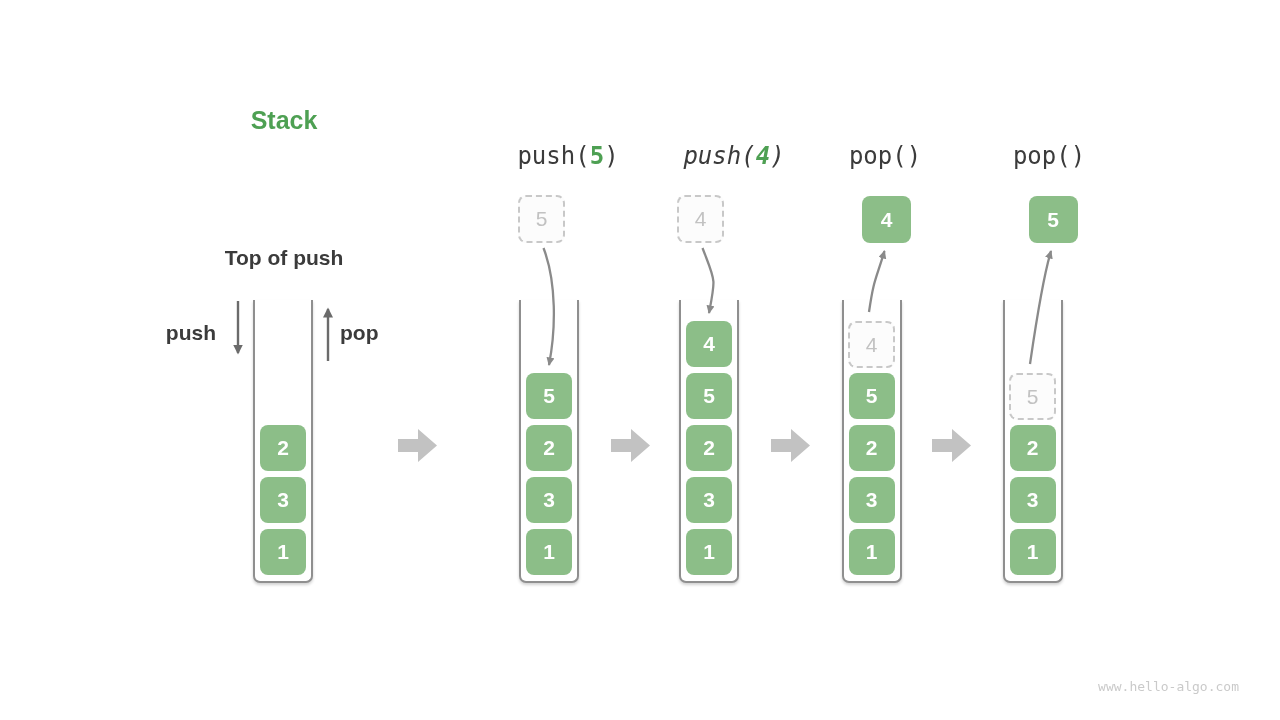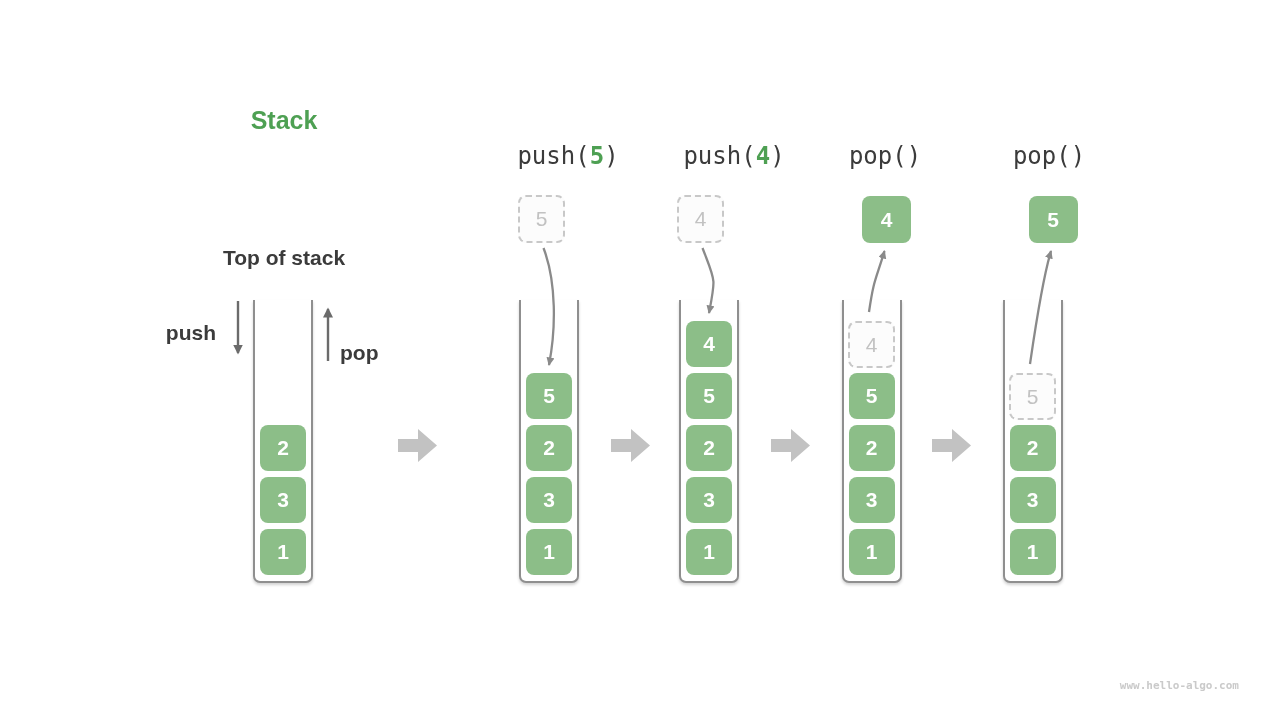--- a/index.html
+++ b/index.html
@@ -22,21 +22,21 @@
   .diagram-title{
     position:absolute;top:106px;left:284px;transform:translateX(-50%);
     font-size:25px;font-weight:bold;color:var(--accent-green);white-space:nowrap;
   }
   .side-label{
     position:absolute;font-size:21px;font-weight:bold;color:var(--text-dark);white-space:nowrap;
   }
   .top-label{top:246px;left:284px;transform:translateX(-50%);}
   .bottom-label{top:615px;left:284px;transform:translateX(-50%);}
   .push-label{top:321px;left:216px;transform:translateX(-100%);}
-  .pop-label{top:321px;left:340px;margin-top:20px;}
+  .pop-label{top:321px;left:340px;}
   .op-label{
     position:absolute;top:142px;transform:translateX(-50%);
     font-family:"DejaVu Sans Mono","Liberation Mono",monospace;
     font-size:24px;color:var(--text-dark);white-space:nowrap;
   }
   .op-label .op-arg{color:var(--accent-green);font-weight:bold;}
   .stack-container{
     position:absolute;width:60px;height:283px;background:#ffffff;
     border:2px solid var(--container-border);border-top:none;
     border-radius:0 0 7px 7px;
@@ -57,45 +57,45 @@
   .float-solid{
     position:absolute;top:196px;width:49px;height:47px;border-radius:8px;
     background:var(--item-green);color:#ffffff;font-size:21px;font-weight:bold;
     display:flex;align-items:center;justify-content:center;
   }
   .float-ghost{position:absolute;top:195px;width:47px;height:48px;}
   .overlay{position:absolute;top:0;left:0;pointer-events:none;}
   .watermark{
     position:absolute;top:679px;right:41px;
     font-family:"DejaVu Sans Mono","Liberation Mono",monospace;
-    font-size:11px;color:var(--watermark-gray);white-space:nowrap;font-weight:bold;
+    font-size:13px;color:var(--watermark-gray);white-space:nowrap;
   }
 </style>
 </head>
 <body>
 
 <div class="canvas">
   <div class="diagram-title">Stack</div>
-  <div class="side-label top-label">Top of stack</div>
+  <div class="side-label top-label">Top of push</div>
   <div class="side-label push-label">push</div>
   <div class="side-label pop-label">pop</div>
 
   <div id="stage">
       <div class="stack-container" style="left: 253px; top: 300px;"></div>
       <div class="stack-item" style="left: 260px; top: 425px;">2</div>
       <div class="stack-item" style="left: 260px; top: 477px;">3</div>
       <div class="stack-item" style="left: 260px; top: 529px;">1</div>
       <div class="op-label" style="left: 568px;"><span>push(</span><span class="op-arg">5</span><span>)</span></div>
       <div class="ghost-box float-ghost" style="left: 518px;">5</div>
       <div class="stack-container" style="left: 519px; top: 300px;"></div>
       <div class="stack-item" style="left: 526px; top: 373px;">5</div>
       <div class="stack-item" style="left: 526px; top: 425px;">2</div>
       <div class="stack-item" style="left: 526px; top: 477px;">3</div>
       <div class="stack-item" style="left: 526px; top: 529px;">1</div>
-      <div class="op-label" style="left: 734px;"><span>push(</span><span class="op-arg">4</span><span>)</span></div>
+      <div class="op-label" style="left: 734px; font-style: italic;"><span>push(</span><span class="op-arg">4</span><span>)</span></div>
       <div class="ghost-box float-ghost" style="left: 677px;">4</div>
       <div class="stack-container" style="left: 679px; top: 300px;"></div>
       <div class="stack-item" style="left: 686px; top: 321px;">4</div>
       <div class="stack-item" style="left: 686px; top: 373px;">5</div>
       <div class="stack-item" style="left: 686px; top: 425px;">2</div>
       <div class="stack-item" style="left: 686px; top: 477px;">3</div>
       <div class="stack-item" style="left: 686px; top: 529px;">1</div>
       <div class="op-label" style="left: 885px;"><span>pop()</span></div>
       <div class="float-solid" style="left: 862px;">4</div>
       <div class="stack-container" style="left: 841.5px; top: 300px;"></div>

